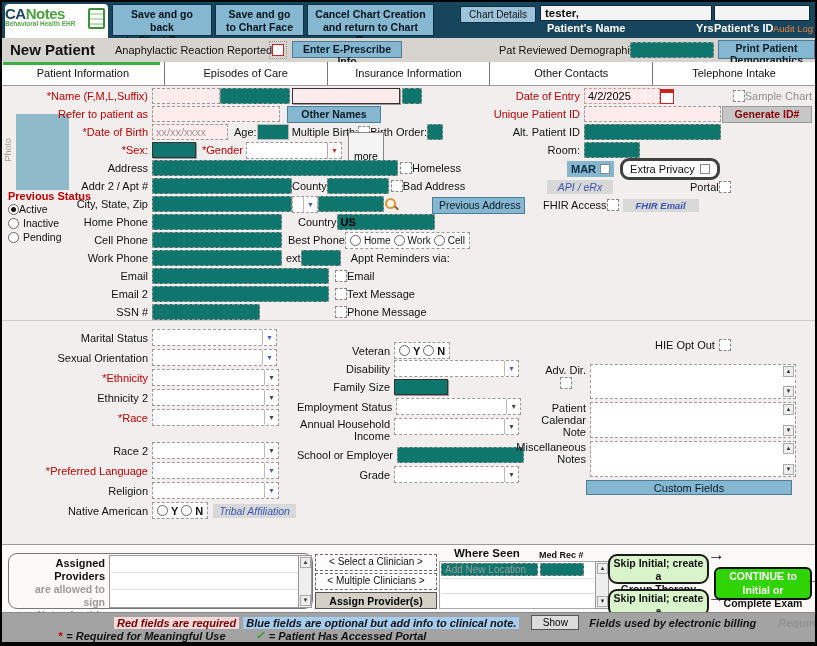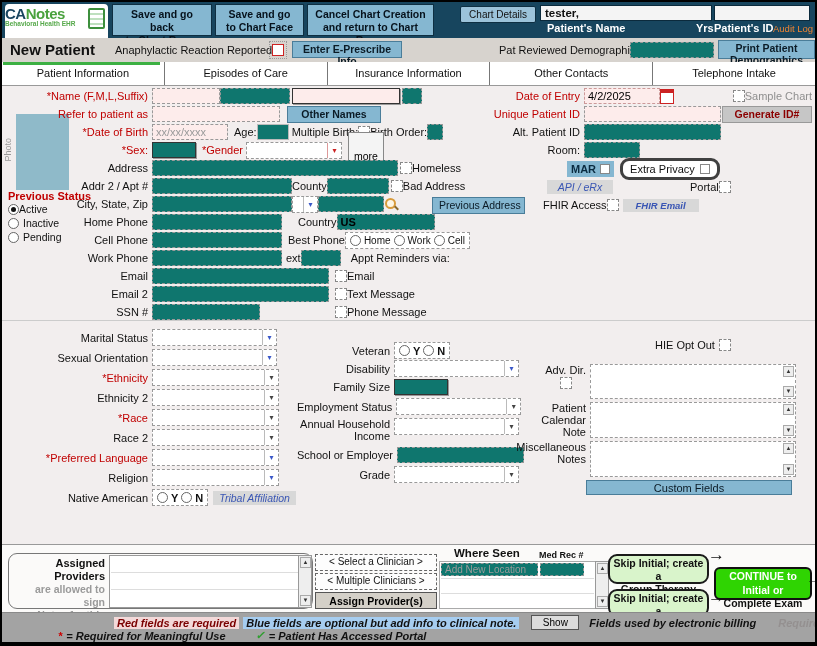--- a/index.html
+++ b/index.html
@@ -310,21 +310,21 @@
       <span class="combo" style="width:127px">
           <i class="cv">▾</i>
         </span>
     </div>
     <div class="row" style="height:17px;margin-bottom:3px">
       <span class="lab">Ethnicity 2</span>
       <span class="combo" style="width:127px">
           <i class="cv">▾</i>
         </span>
     </div>
-    <div class="row" style="height:17px;margin-bottom:3px">
+    <div class="row" style="height:17px;margin-bottom:16px">
       <span class="lab red">*Race</span>
       <span class="combo" style="width:127px">
           <i class="cv">▾</i>
         </span>
     </div>
     <div class="row" style="height:17px;margin-bottom:3px">
       <span class="lab">Race 2</span>
       <span class="combo" style="width:127px">
           <i class="cv">▾</i>
         </span>

